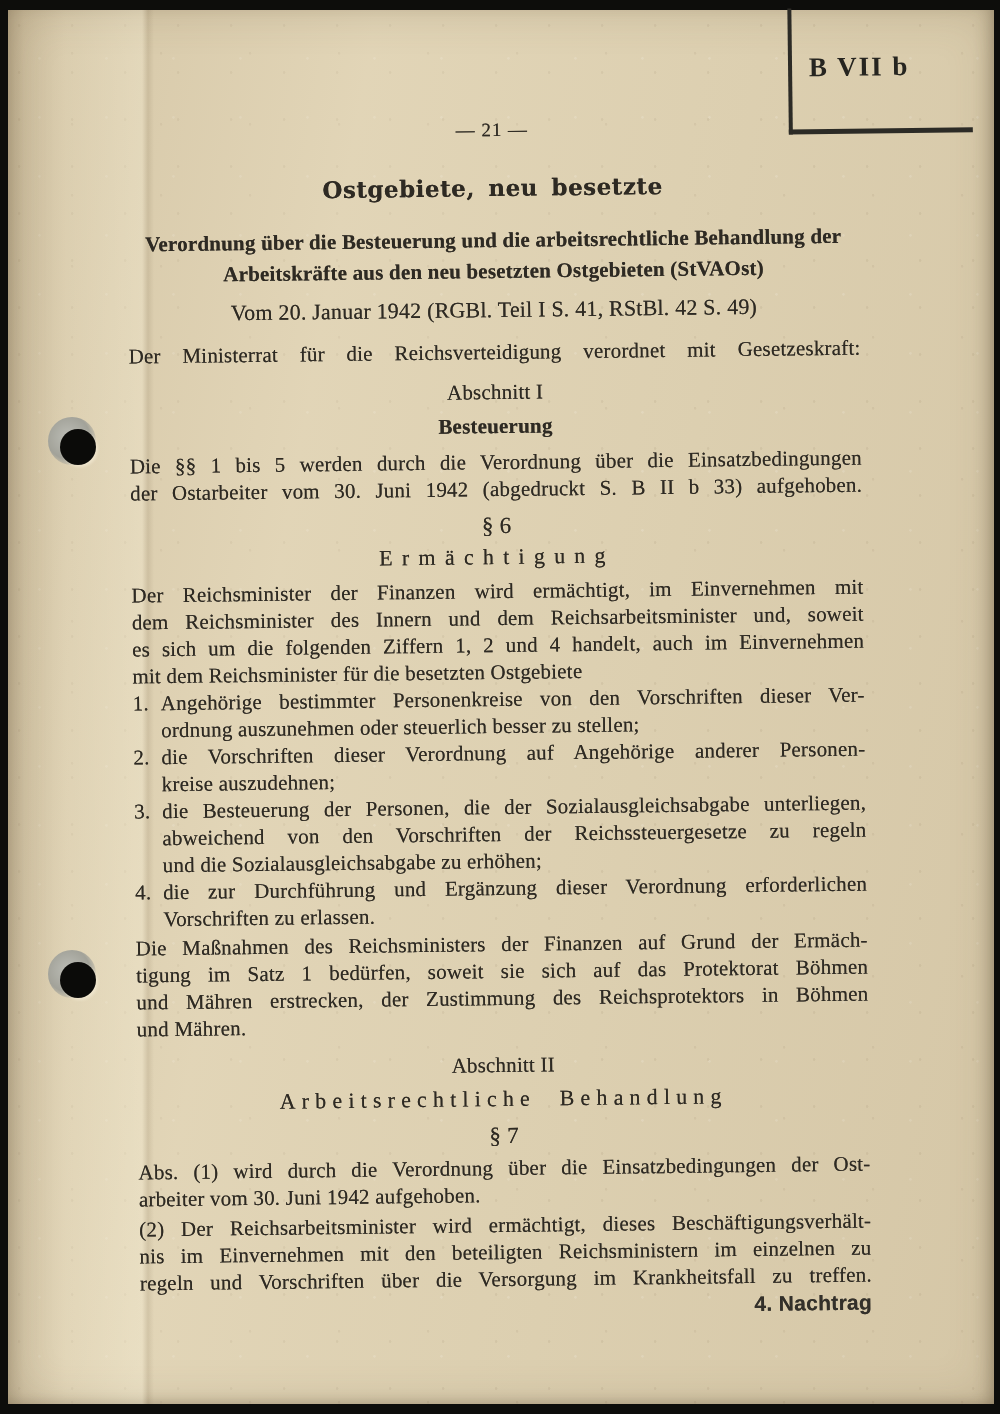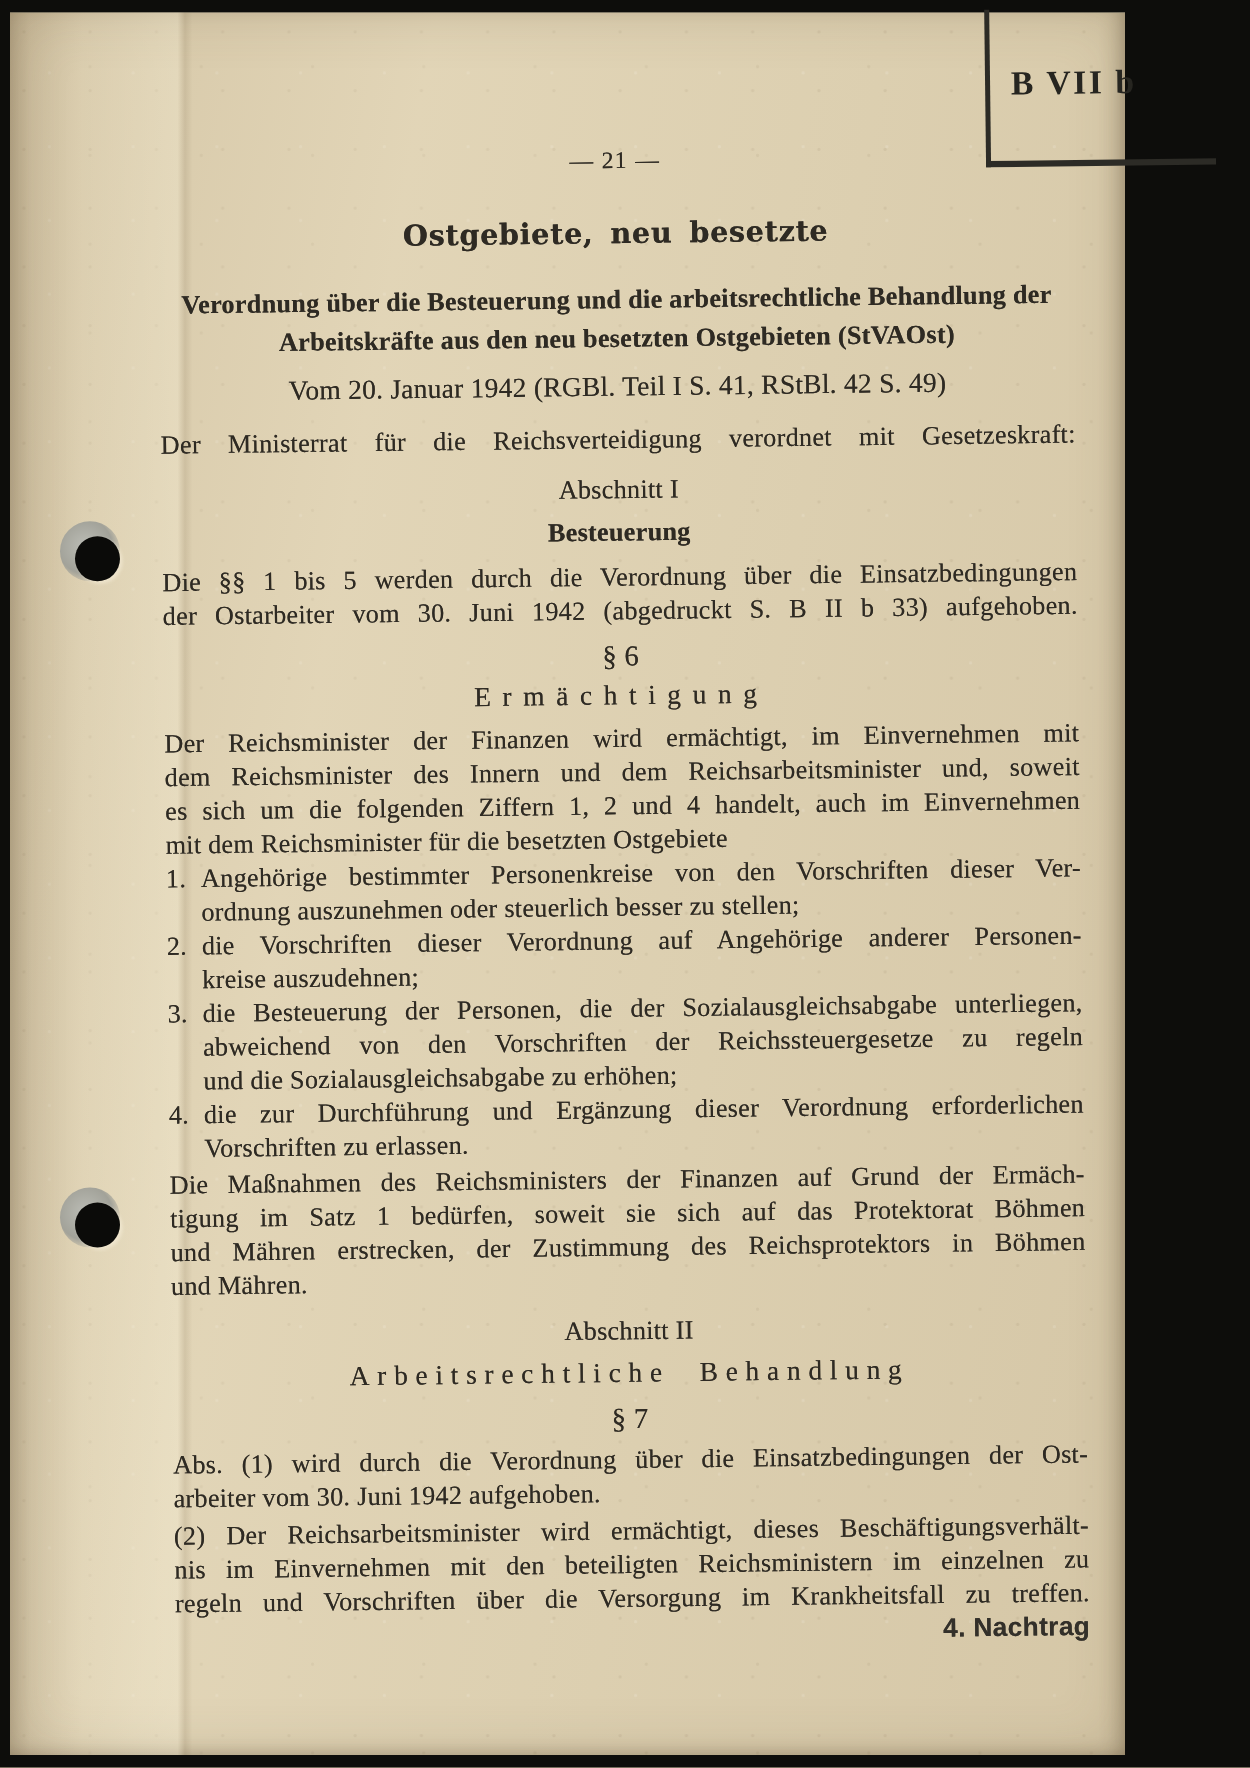--- a/index.html
+++ b/index.html
@@ -3,29 +3,30 @@
 <meta charset="utf-8">
 <style>
   html,body{margin:0;padding:0;}
   body{
     width:1000px;height:1414px;position:relative;overflow:hidden;
     background:#0d0d0b;
     font-family:"Liberation Serif", serif;
   }
   
   .paper{
-    position:absolute;left:8px;top:10px;width:892px;height:1394px;
+    position:absolute;left:8px;top:10px;width:960px;height:1394px;
     background-color:#dccfb0;
     background-image:
       linear-gradient(100deg, rgba(190,170,135,.25) 0%, rgba(236,224,196,.35) 30%, rgba(224,211,180,.1) 60%, rgba(188,168,132,.22) 100%),
       radial-gradient(circle at 21% 33%, rgba(110,90,60,.10) 0 1px, rgba(0,0,0,0) 1.6px),
       radial-gradient(circle at 72% 61%, rgba(110,90,60,.09) 0 1px, rgba(0,0,0,0) 1.6px),
       radial-gradient(circle at 47% 82%, rgba(255,255,255,.16) 0 1px, rgba(0,0,0,0) 1.6px);
     background-size:100% 100%, 53px 47px, 89px 71px, 67px 59px;
     box-shadow: inset 0 0 46px rgba(95,75,45,.20), inset -12px 0 16px -8px rgba(60,45,25,.30), inset 0 -8px 14px -8px rgba(60,45,25,.25);
+    padding-left: 26px;
   }
   
   .paper::before{
     content:"";position:absolute;left:0;top:0;bottom:0;width:150px;pointer-events:none;
     background:linear-gradient(90deg,
       rgba(96,78,50,.24) 0px, rgba(96,78,50,.08) 16px,
       rgba(255,250,228,.10) 58px, rgba(255,250,228,.26) 134px,
       rgba(96,78,50,.12) 140px, rgba(96,78,50,0) 146px);
   }
   

